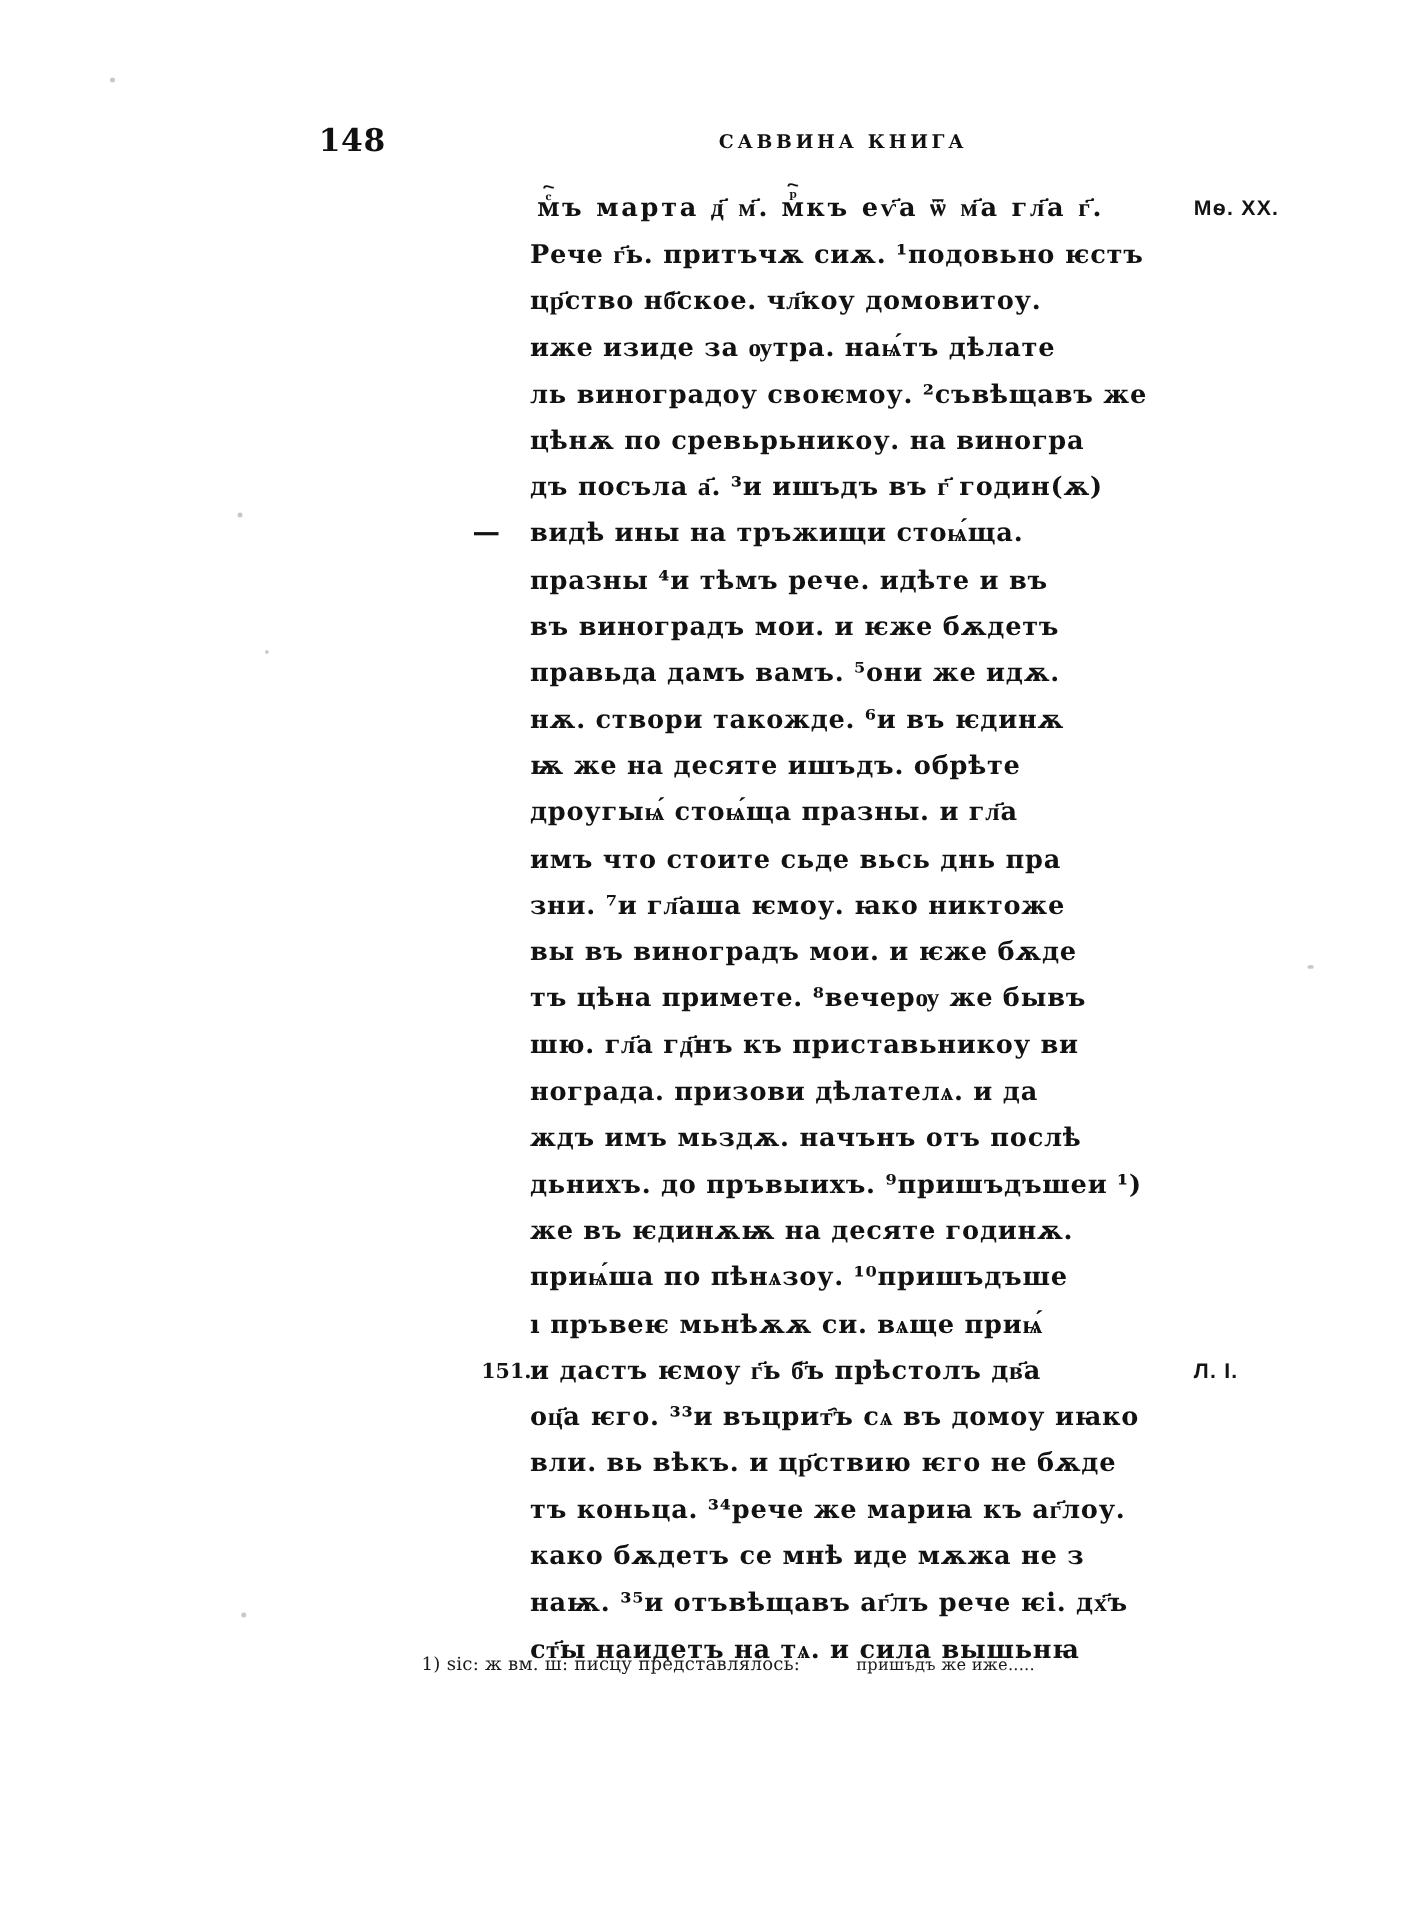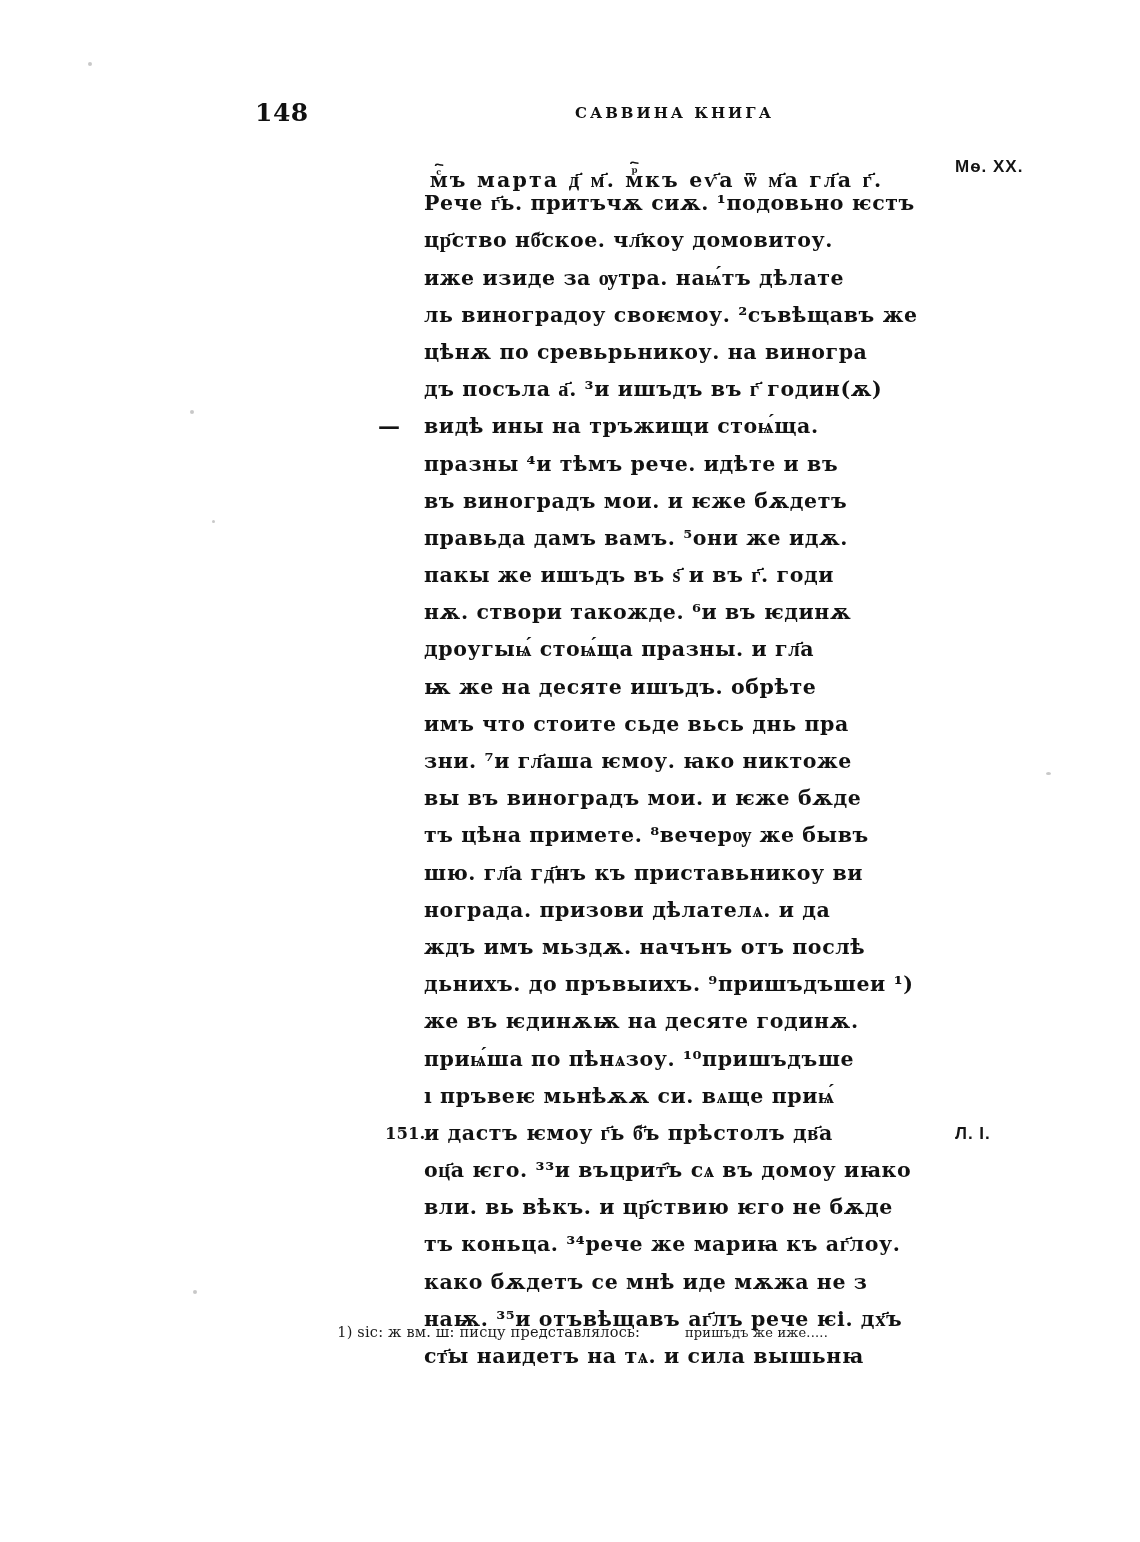--- a/index.html
+++ b/index.html
@@ -67,21 +67,20 @@
     top: 0;
     font-family: "DejaVu Serif", serif;
     font-weight: bold;
     font-size: 20.5px;
     letter-spacing: 0.6px;
     color: #121212;
   }
   .line.indent-title .txt {
     left: 430px;
     letter-spacing: 2.2px;
-    margin-top: 14px;
   }
   .line .marginL {
     position: absolute;
     top: 0;
     font-family: "DejaVu Serif", serif;
     font-weight: bold;
     font-size: 16px;
     color: #141414;
   }
   .line .marginR {
@@ -168,30 +167,27 @@
     <div class="line">
       <span class="txt">празны ⁴и тѣмъ рече. идѣте и въ</span>
     </div>
     <div class="line">
       <span class="txt">въ виноградъ мои. и ѥже бѫдетъ</span>
     </div>
     <div class="line">
       <span class="txt">правьда дамъ вамъ. ⁵они же идѫ.</span>
     </div>
     <div class="line">
-      <span class="txt">пакы же ишъдъ въ ѕ҃ и въ г҃. годи</span>
-    </div>
-    <div class="line">
       <span class="txt">нѫ. створи такожде. ⁶и въ ѥдинѫ</span>
     </div>
     <div class="line">
+      <span class="txt">ѭ же на десяте ишъдъ. обрѣте</span>
+    </div>
+    <div class="line">
       <span class="txt">дроугыѩ́ стоѩ́ща празны. и гл҃а</span>
-    </div>
-    <div class="line">
-      <span class="txt">ѭ же на десяте ишъдъ. обрѣте</span>
     </div>
     <div class="line">
       <span class="txt">имъ что стоите сьде вьсь днь пра</span>
     </div>
     <div class="line">
       <span class="txt">зни. ⁷и гл҃аша ѥмоу. ꙗко никтоже</span>
     </div>
     <div class="line">
       <span class="txt">вы въ виноградъ мои. и ѥже бѫде</span>
     </div>

